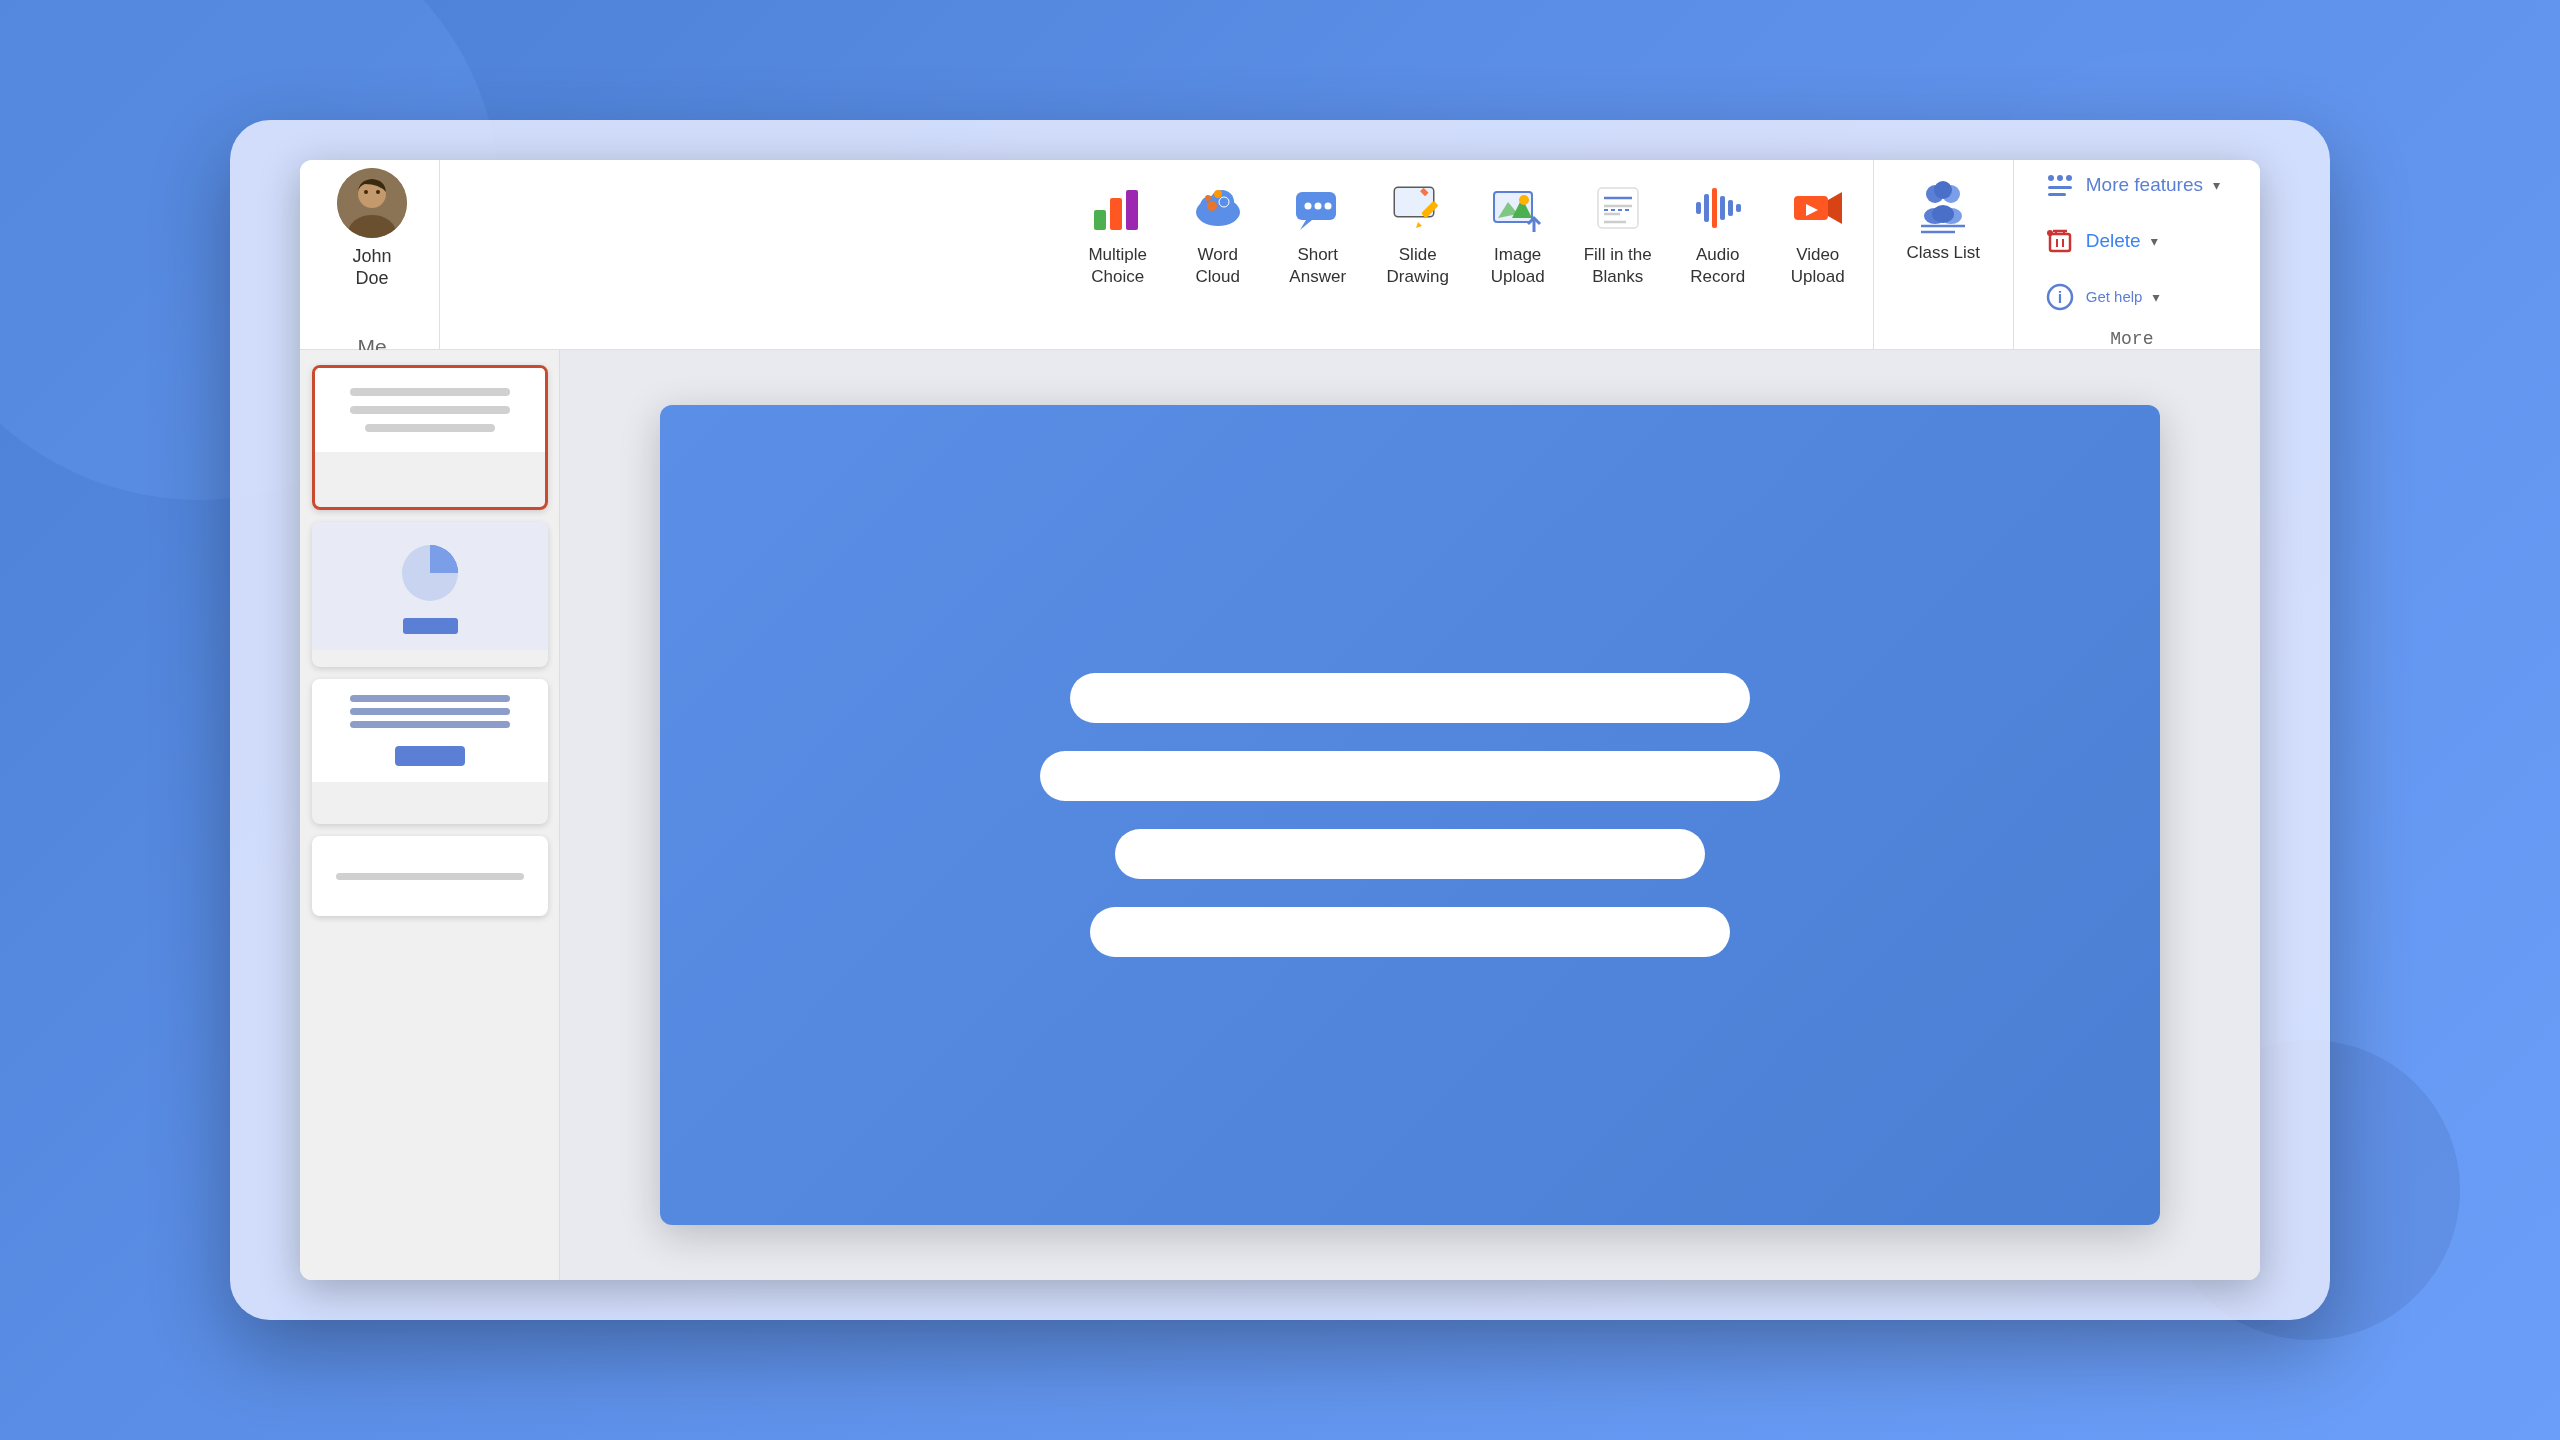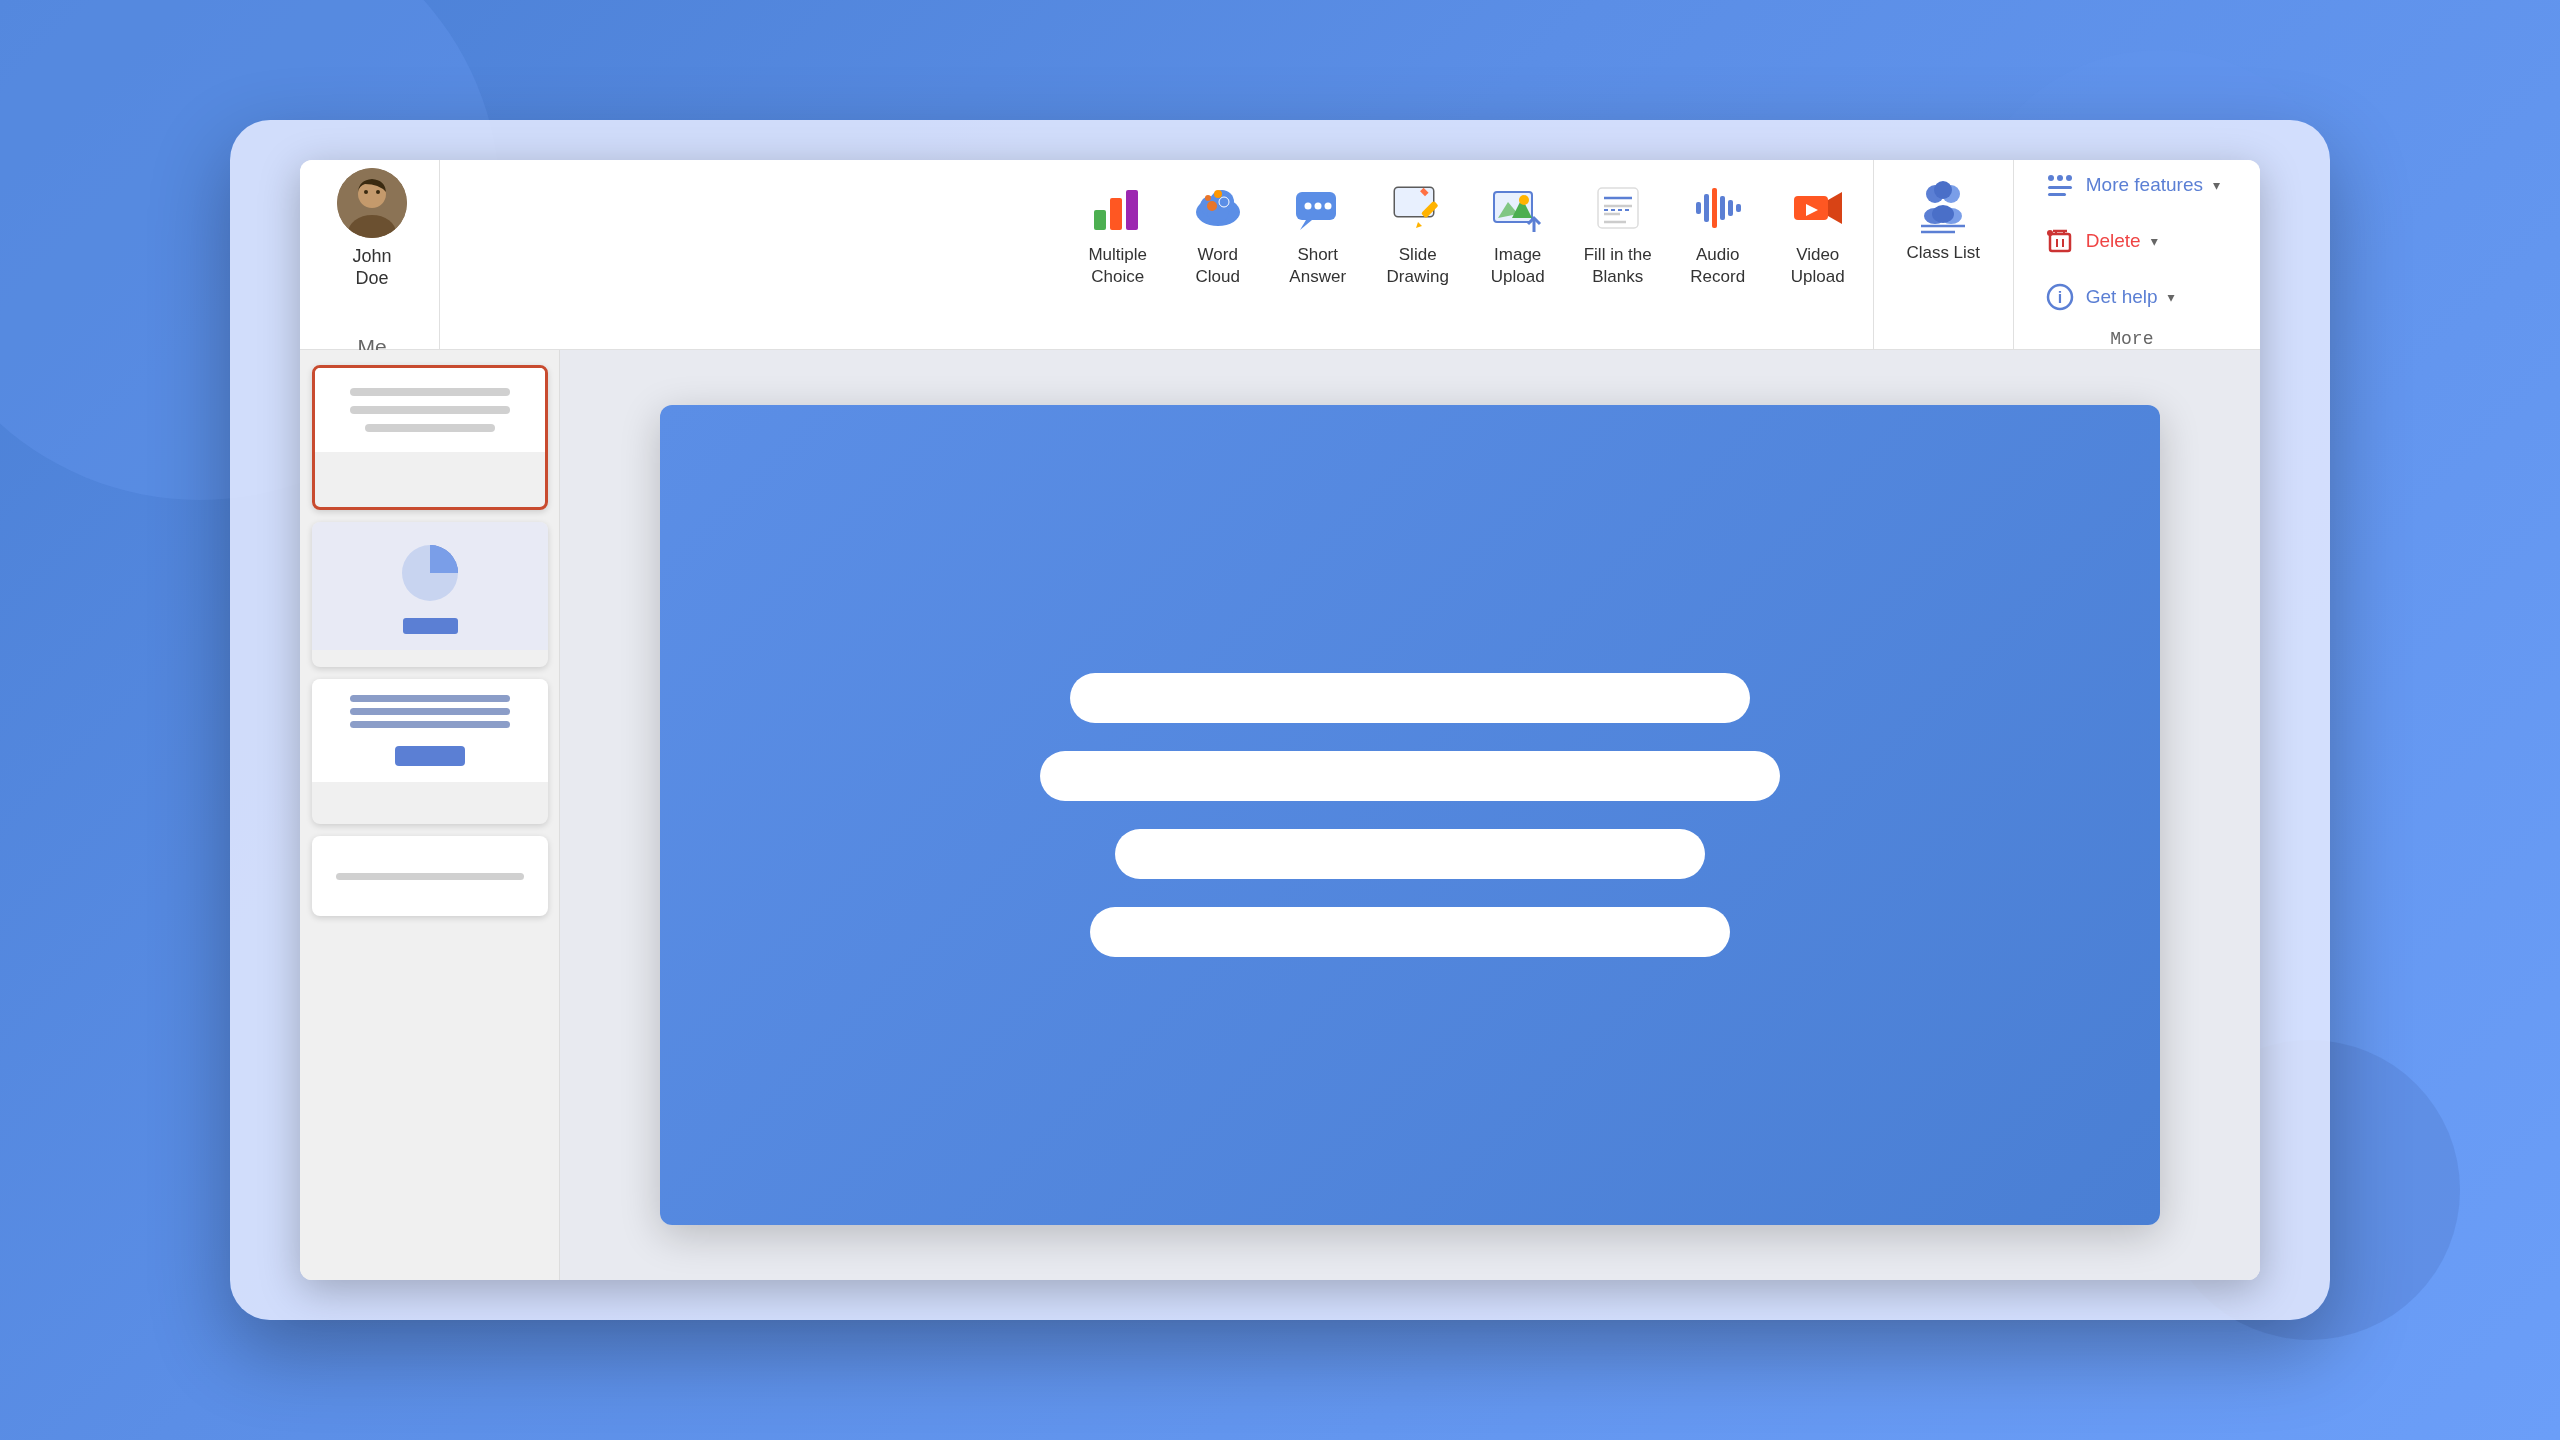--- a/index.html
+++ b/index.html
@@ -517,32 +517,32 @@
             <svg width="28" height="28" viewBox="0 0 28 28">
               <rect x="4" y="7" width="20" height="17" rx="2" fill="none" stroke="#cc3333" stroke-width="2.5"></rect>
               <line x1="10" y1="7" x2="10" y2="4" stroke="#cc3333" stroke-width="2"></line>
               <line x1="18" y1="7" x2="18" y2="4" stroke="#cc3333" stroke-width="2"></line>
               <line x1="7" y1="4" x2="21" y2="4" stroke="#cc3333" stroke-width="2.5"></line>
               <line x1="11" y1="12" x2="11" y2="20" stroke="#cc3333" stroke-width="2"></line>
               <line x1="17" y1="12" x2="17" y2="20" stroke="#cc3333" stroke-width="2"></line>
               <circle cx="4" cy="6" r="3" fill="#cc3333"></circle>
             </svg>
           </div>
-          <span style="color:#ef4444; font-size:19px;">Delete</span>
+          <span style="color:#3b82f6; font-size:19px;">Delete</span>
           <span style="font-size:14px; color:#666;">▾</span>
         </div>
 
         <div class="more-item">
           <div class="more-icon">
             <svg width="28" height="28" viewBox="0 0 28 28">
               <circle cx="14" cy="14" r="12" fill="none" stroke="#5b7fd4" stroke-width="2.5"></circle>
               <text x="14" y="20" text-anchor="middle" font-size="16" fill="#5b7fd4" font-weight="bold">i</text>
             </svg>
           </div>
-          <span style="color:#5b7fd4; font-size:19px;">Get help</span>
+          <span style="color:#5b7fd4; font-size:15px;">Get help</span>
           <span style="font-size:14px; color:#666;">▾</span>
         </div>
         <div style="margin-top:auto; font-size:18px; color:#666; text-align:center;font-family:Liberation Mono, monospace;">More</div>
       </div>
     </div>
 
     <div class="main-content">
 
       <div class="slides-panel">
 

